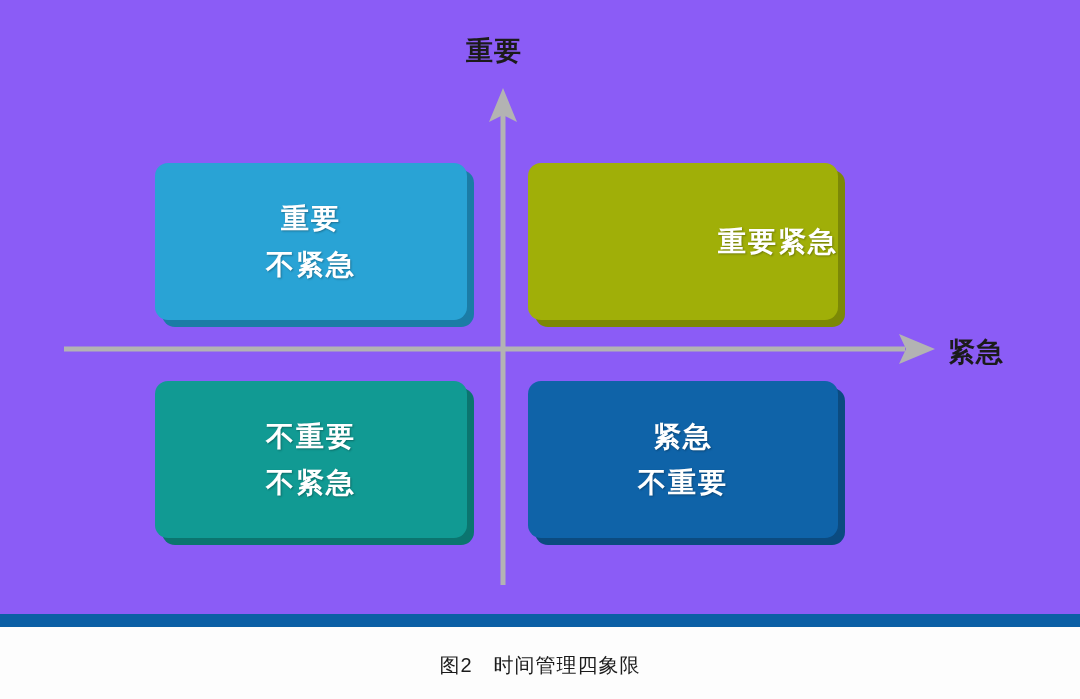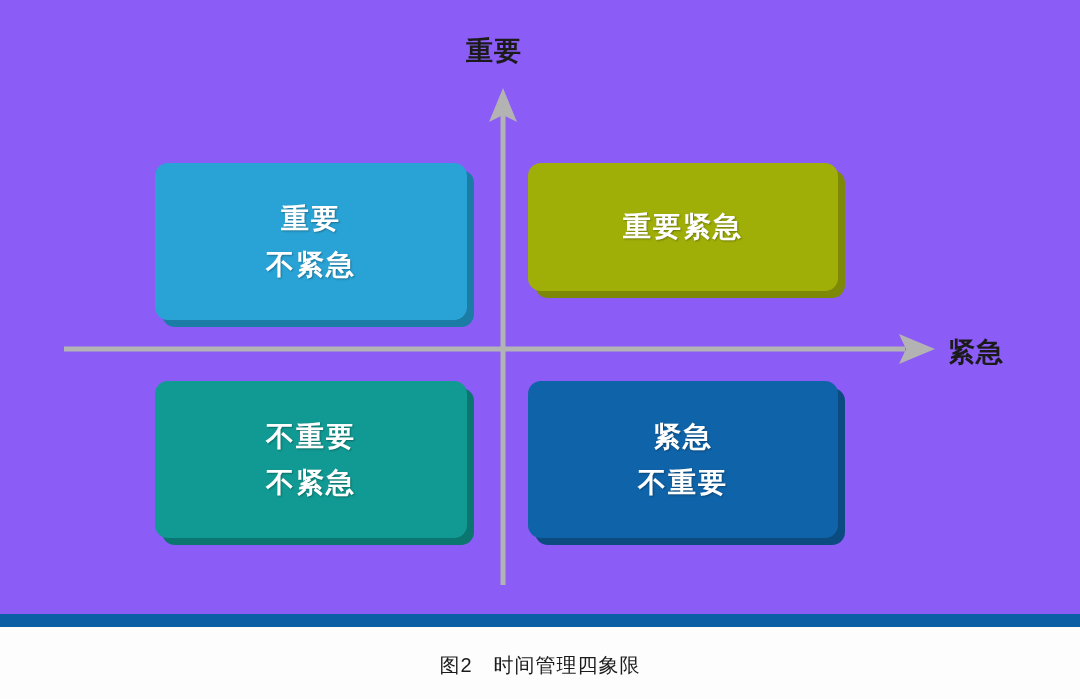--- a/index.html
+++ b/index.html
@@ -98,21 +98,22 @@
   #quadrant-important-not-urgent {
     left: 155px;
     top: 163px;
     width: 312px;
     height: 157px;
   }
   #quadrant-important-urgent {
     left: 528px;
     top: 163px;
     width: 310px;
-    height: 128px;
+    height: 157px;
+    align-items: flex-end;
   }
   #quadrant-not-important-not-urgent {
     left: 155px;
     top: 381px;
     width: 312px;
     height: 157px;
   }
   #quadrant-urgent-not-important {
     left: 528px;
     top: 381px;

